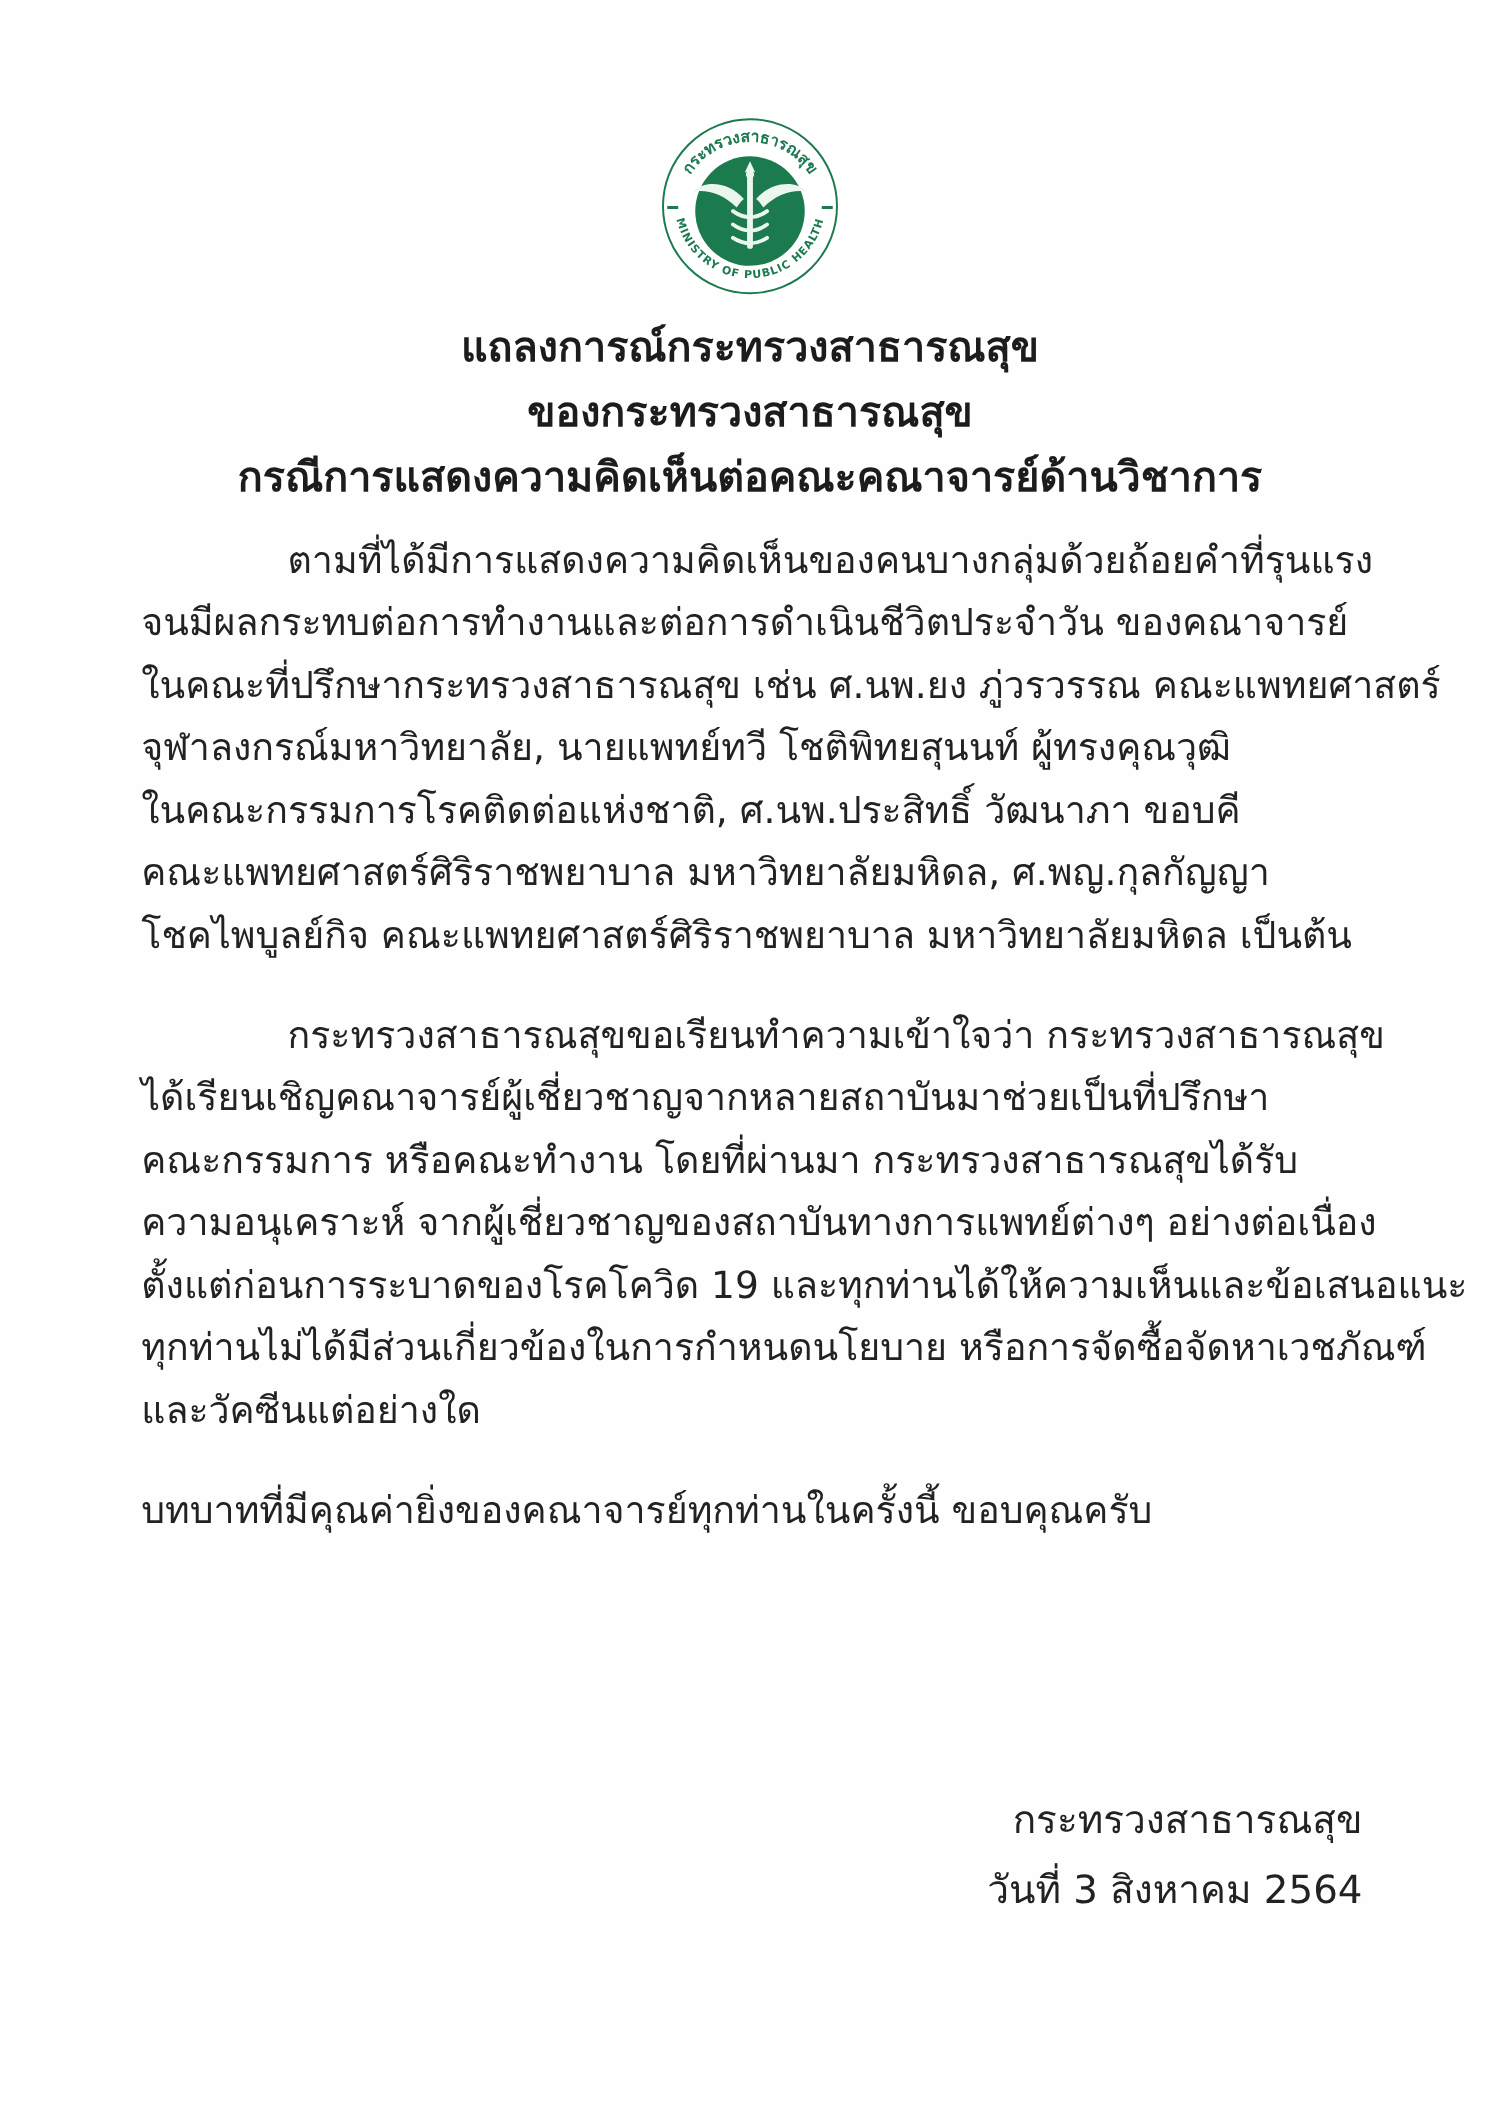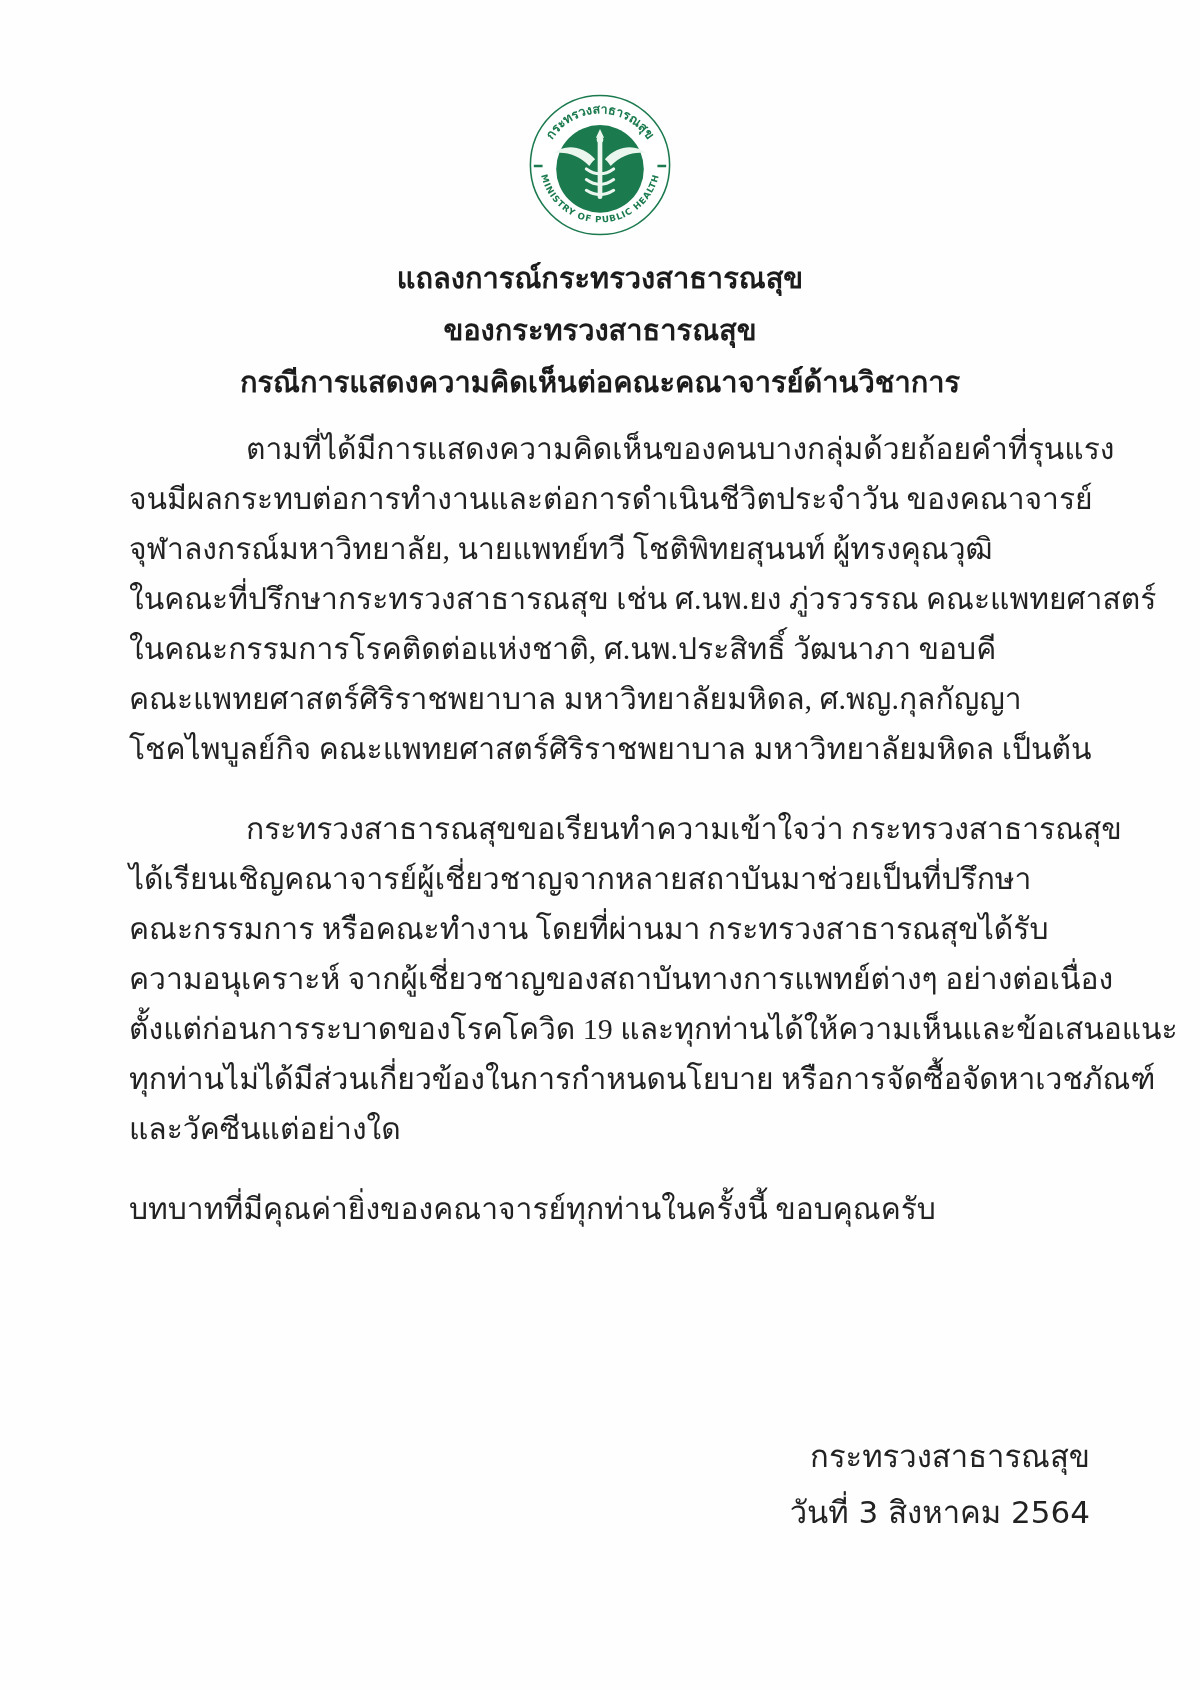--- a/index.html
+++ b/index.html
@@ -22,34 +22,34 @@
     text-align: center;
   }
   .seal {
     display: block;
     margin: 0 auto;
     width: 146px;
     height: 146px;
   }
   .doc-title {
     margin: 14px 0 0 0;
-    font-size: 29px;
+    font-size: 33px;
     font-weight: bold;
     line-height: 52px;
     color: #1c1c1c;
   }
   .doc-title .title-line { white-space: nowrap; }
   .doc-body {
     margin: 16px 113px 0 113px;
     font-size: 30px;
     line-height: 50px;
     color: #222222;
     text-align: left;
   }
-  .para { margin: 0 0 30px 16px; font-family: Liberation Serif, serif; }
+  .para { margin: 0 0 30px 0; }
   .para .line { white-space: nowrap; }
   .para .line.indent { padding-left: 117px; }
   .signature {
     position: absolute;
     right: 110px;
     top: 1428px;
     text-align: right;
     font-size: 31px;
     line-height: 56px;
     color: #222222;
@@ -97,22 +97,22 @@
       <div class="title-line">ของกระทรวงสาธารณสุข</div>
       <div class="title-line">กรณีการแสดงความคิดเห็นต่อคณะคณาจารย์ด้านวิชาการ</div>
     </h1>
   </header>
 
   <main class="doc-body">
 
     <section class="para">
       <div class="line indent">ตามที่ได้มีการแสดงความคิดเห็นของคนบางกลุ่มด้วยถ้อยคำที่รุนแรง</div>
       <div class="line">จนมีผลกระทบต่อการทำงานและต่อการดำเนินชีวิตประจำวัน ของคณาจารย์</div>
+      <div class="line">ในคณะที่ปรึกษากระทรวงสาธารณสุข เช่น ศ.นพ.ยง ภู่วรวรรณ คณะแพทยศาสตร์</div>
       <div class="line">จุฬาลงกรณ์มหาวิทยาลัย, นายแพทย์ทวี โชติพิทยสุนนท์ ผู้ทรงคุณวุฒิ</div>
-      <div class="line">ในคณะที่ปรึกษากระทรวงสาธารณสุข เช่น ศ.นพ.ยง ภู่วรวรรณ คณะแพทยศาสตร์</div>
       <div class="line">ในคณะกรรมการโรคติดต่อแห่งชาติ, ศ.นพ.ประสิทธิ์ วัฒนาภา ขอบคี</div>
       <div class="line">คณะแพทยศาสตร์ศิริราชพยาบาล มหาวิทยาลัยมหิดล, ศ.พญ.กุลกัญญา</div>
       <div class="line">โชคไพบูลย์กิจ คณะแพทยศาสตร์ศิริราชพยาบาล มหาวิทยาลัยมหิดล เป็นต้น</div>
     </section>
 
     <section class="para">
       <div class="line indent">กระทรวงสาธารณสุขขอเรียนทำความเข้าใจว่า กระทรวงสาธารณสุข</div>
       <div class="line">ได้เรียนเชิญคณาจารย์ผู้เชี่ยวชาญจากหลายสถาบันมาช่วยเป็นที่ปรึกษา</div>
       <div class="line">คณะกรรมการ หรือคณะทำงาน โดยที่ผ่านมา กระทรวงสาธารณสุขได้รับ</div>
       <div class="line">ความอนุเคราะห์ จากผู้เชี่ยวชาญของสถาบันทางการแพทย์ต่างๆ อย่างต่อเนื่อง</div>

